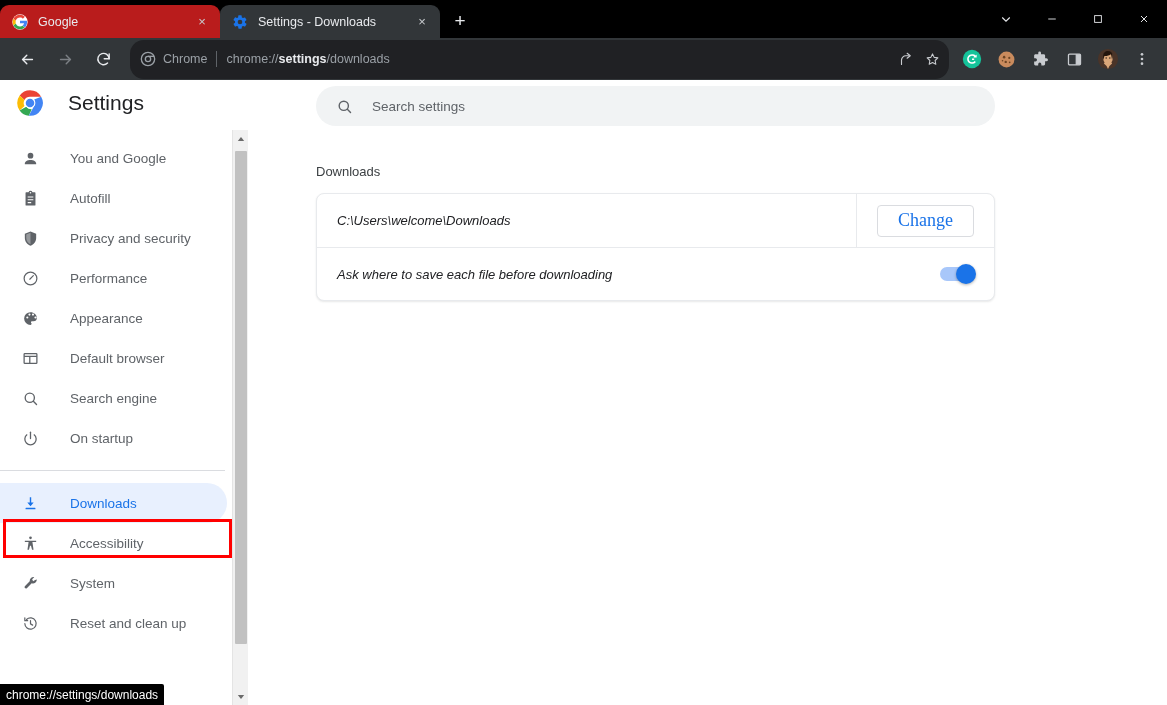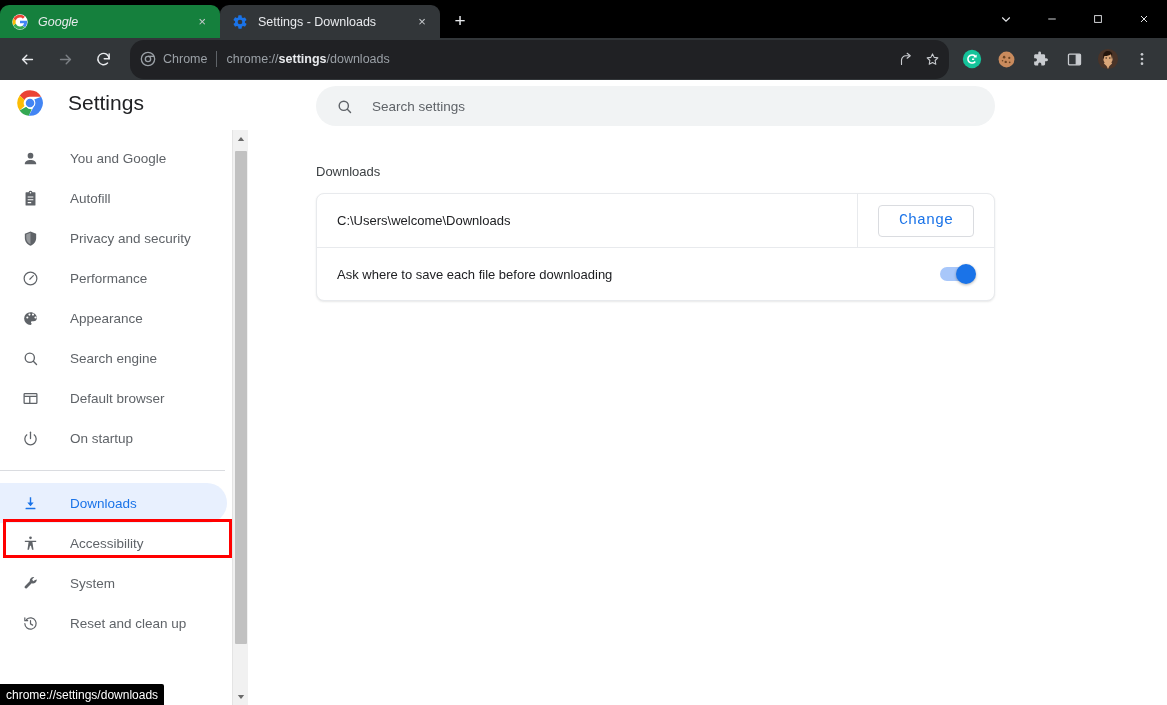--- a/index.html
+++ b/index.html
@@ -14,21 +14,21 @@
   .tabstrip {
     position: absolute; top: 0; left: 0;
     width: 1167px; height: 38px;
     background: #000; display: flex; align-items: flex-end;
   }
   .tab {
     position: relative; height: 33px; width: 220px;
     display: flex; align-items: center;
     border-radius: 9px 9px 0 0; padding: 0 8px 0 12px;
   }
-  .tab.inactive { background: #15803d; font-style: italic; }
+  .tab.inactive { background: #b91c1c; }
   .tab.active { background: #323639; }
   .tab-favicon { width: 16px; height: 16px; flex: 0 0 16px; position: relative; }
   .tab-title {
     flex: 1; margin-left: 10px; color: #e8eaed;
     font-size: 12.5px; white-space: nowrap; overflow: hidden;
     text-overflow: ellipsis;
   }
   .tab-close {
     width: 20px; height: 20px; flex: 0 0 20px;
     display: flex; align-items: center; justify-content: center;
@@ -174,28 +174,28 @@
     position: absolute; left: 67px; top: 113px;
     width: 679px; background: #fff;
     border: 1px solid #e8eaed; border-radius: 8px;
     box-shadow: 0 1px 2px rgba(60,64,67,0.12);
     overflow: hidden;
   }
   .card-row {
     display: flex; align-items: center; height: 53px; padding: 0 20px;
   }
   .card-row.divided { border-top: 1px solid #e8eaed; }
-  .row-text { flex: 1; font-size: 13px; color: #202124; }
+  .row-text { flex: 1; font-size: 13px; color: #202124; font-style: italic; }
   .vsep {
     width: 1px; height: 53px; background: #e8eaed; margin-right: 20px;
   }
   .change-btn {
     height: 32px; padding: 0 20px; border: 1px solid #dadce0;
     border-radius: 4px; background: #fff; color: #1a73e8;
-    font-size: 15px; font-family: Liberation Mono, monospace;
+    font-size: 18px; font-family: Liberation Serif, serif;
     display: flex; align-items: center; justify-content: center;
   }
   .toggle {
     width: 34px; height: 14px; border-radius: 7px;
     background: #a8c7fa; position: relative; flex: 0 0 34px;
   }
   .toggle-knob {
     position: absolute; right: -2px; top: -3px;
     width: 20px; height: 20px; border-radius: 50%;
     background: #1a73e8; box-shadow: 0 1px 3px rgba(0,0,0,.3);
@@ -420,36 +420,36 @@
           <span class="nav-ico">
             <svg width="17" height="17" viewBox="0 0 24 24" fill="currentColor">
               <path d="M12 3a9 9 0 000 18c.8 0 1.5-.7 1.5-1.5 0-.4-.2-.7-.4-1-.3-.3-.4-.6-.4-1 0-.8.7-1.5 1.5-1.5H16a5 5 0 005-5c0-4.4-4-8-9-8zm-4.5 9a1.5 1.5 0 110-3 1.5 1.5 0 010 3zm3-4a1.5 1.5 0 110-3 1.5 1.5 0 010 3zm5 0a1.5 1.5 0 110-3 1.5 1.5 0 010 3zm3.5 4a1.5 1.5 0 110-3 1.5 1.5 0 010 3z"></path>
             </svg>
           </span>
           <span class="nav-label">Appearance</span>
         </div>
 
         <div class="nav-item">
           <span class="nav-ico">
+            <svg width="17" height="17" viewBox="0 0 24 24" fill="none" stroke="currentColor" stroke-width="1.8">
+              <rect x="3" y="5" width="18" height="14" rx="1"></rect>
+              <path d="M3 9h18M11 9v10"></path>
+            </svg>
+          </span>
+          <span class="nav-label">Default browser</span>
+        </div>
+
+        <div class="nav-item">
+          <span class="nav-ico">
             <svg width="17" height="17" viewBox="0 0 24 24" fill="none" stroke="currentColor" stroke-width="1.9" stroke-linecap="round">
               <circle cx="11" cy="11" r="6.5"></circle>
                 <path d="M16 16l4.5 4.5"></path>
             </svg>
           </span>
           <span class="nav-label">Search engine</span>
-        </div>
-
-        <div class="nav-item">
-          <span class="nav-ico">
-            <svg width="17" height="17" viewBox="0 0 24 24" fill="none" stroke="currentColor" stroke-width="1.8">
-              <rect x="3" y="5" width="18" height="14" rx="1"></rect>
-              <path d="M3 9h18M11 9v10"></path>
-            </svg>
-          </span>
-          <span class="nav-label">Default browser</span>
         </div>
 
         <div class="nav-item">
           <span class="nav-ico">
             <svg width="17" height="17" viewBox="0 0 24 24" fill="none" stroke="currentColor" stroke-width="1.8" stroke-linecap="round">
               <path d="M12 3v9"></path>
                 <path d="M6.8 6.8a8 8 0 1010.4 0"></path>
             </svg>
           </span>
           <span class="nav-label">On startup</span>

